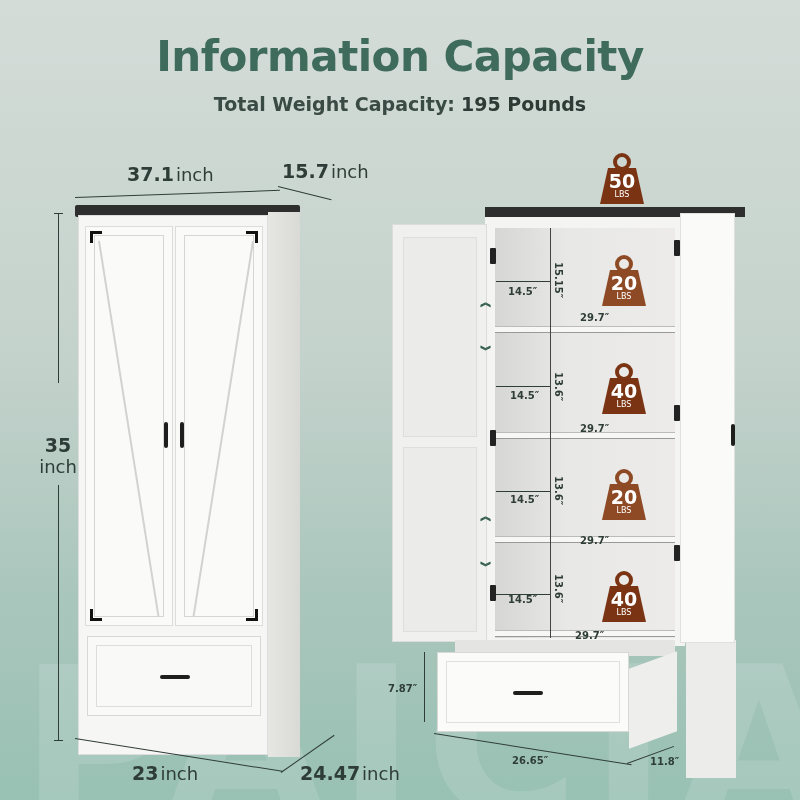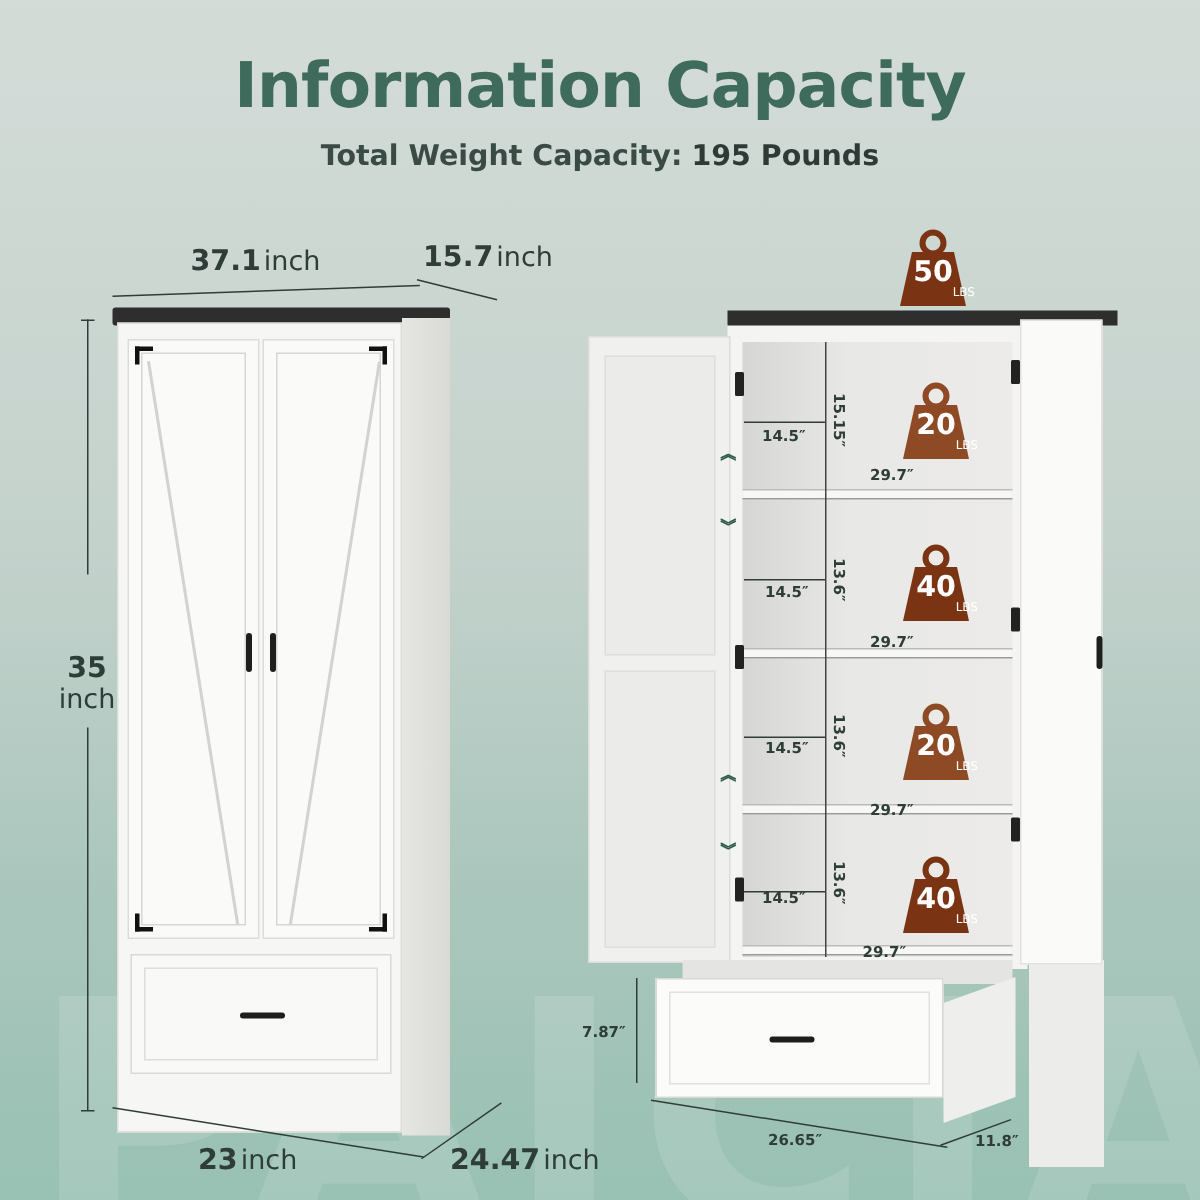--- a/index.html
+++ b/index.html
@@ -61,21 +61,21 @@
   .odrawer .inner { position:absolute; left:8px; top:8px; right:8px; bottom:8px; border:1px solid #e0e0de; }
   .odrawer-side { position:absolute; left:629px; top:660px; width:48px; height:80px; background:#eeeeec; transform: skewY(-20deg); }
   .odrawer-in { position:absolute; left:455px; top:640px; width:220px; height:16px; background:#e4e4e2; }
   .hinge { position:absolute; width:6px; height:16px; background:#222; border-radius:1px; }
 
   .weight {
     position:absolute; width:56px; height:56px;
   }
   .weight svg { position:absolute; left:0; top:0; }
   .weight .wnum { position:absolute; left:0; top:20px; width:56px; text-align:center; font-weight:bold; color:#fff; font-size:19px; }
-  .weight .wunit { position:absolute; left:0; top:40px; width:56px; text-align:right; color:#fff; font-size:8px; }
+  .weight .wunit { position:absolute; left:0; top:40px; width:56px; text-align:center; color:#fff; font-size:8px; }
 
   .chev { position:absolute; color:#2f5b48; font-size:12px; font-weight:bold; line-height:1; }
   .line { position:absolute; background:#2f3d38; }
 </style>
 </head>
 <body>
 
 <div class="floor"></div>
 <div class="bg-watermark">PAICIA</div>
 

